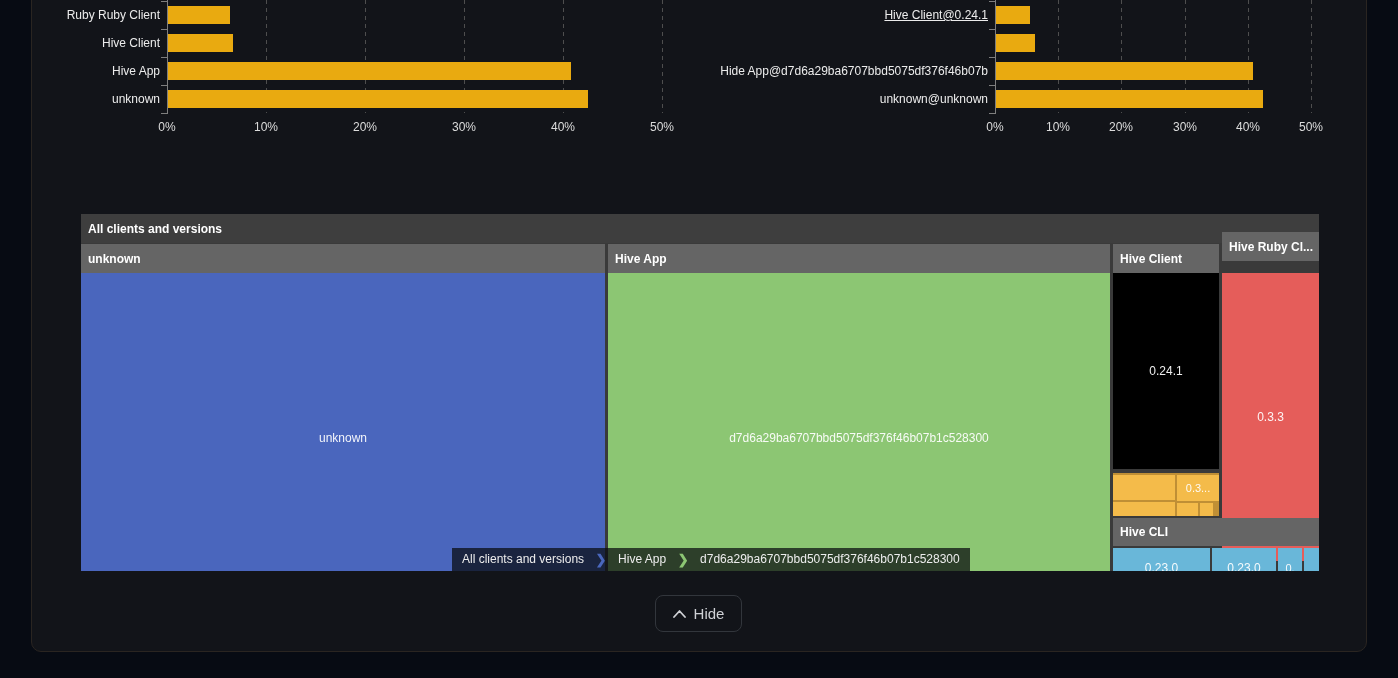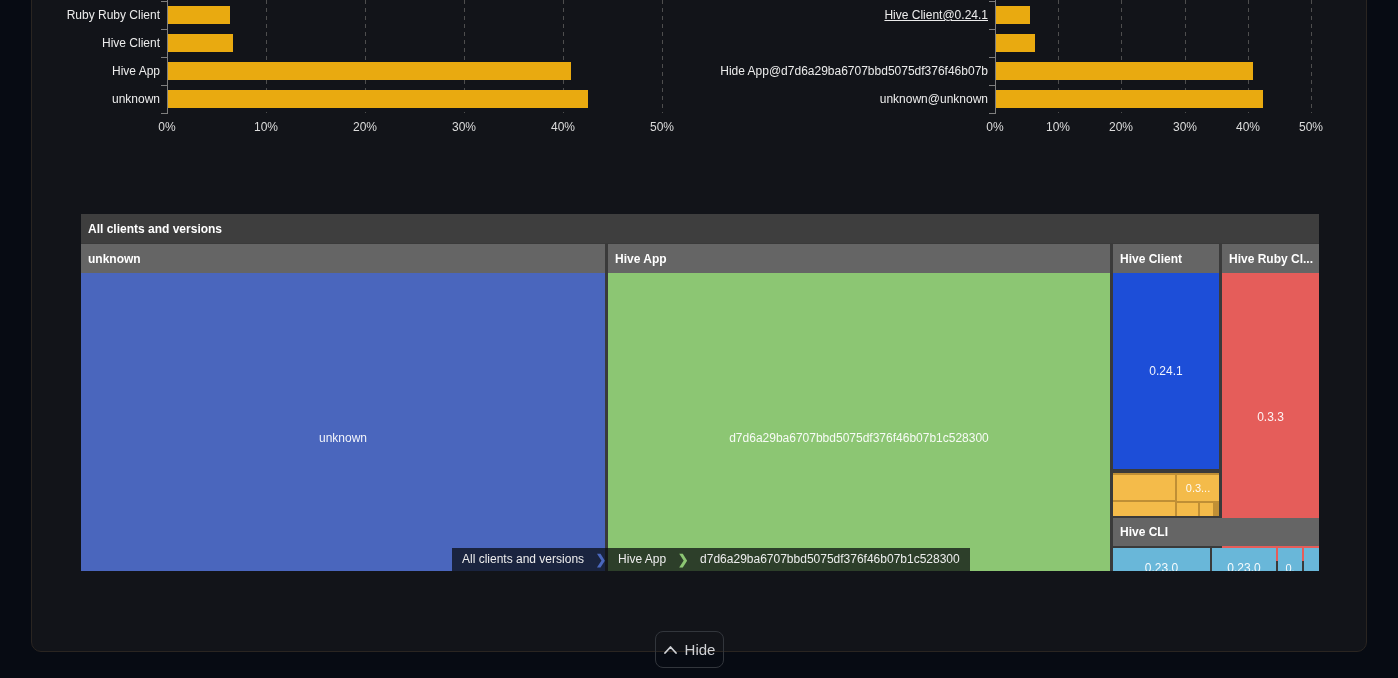--- a/index.html
+++ b/index.html
@@ -58,24 +58,24 @@
   }
   .bc-item {
     color:#ededed; font-size:12px; line-height:23px; padding:0 10px; white-space:nowrap;
   }
   .bc-sep {
     width:14px; display:flex; align-items:center; justify-content:center;
     font-weight:bold; font-size:13px; line-height:23px;
   }
   
   .hide-btn {
-    position:absolute; left:655px; top:595px; width:69px; height:37px;
+    position:absolute; left:655px; top:595px; width:87px; height:37px;
     background:transparent; border:1px solid #32363c; border-radius:8px;
     color:#cfd1d5; font-size:15px; font-family:"Liberation Sans", sans-serif;
-    display:flex; align-items:center; justify-content:center; gap:8px; cursor:pointer;margin-top:36px;
+    display:flex; align-items:center; justify-content:center; gap:8px; cursor:pointer;
   }
 </style>
 </head>
 <body>
 
 <div class="stage">
   <div class="card"></div>
 
   <div class="chart-layer" id="chart-left">
       <div class="axis-v" style="left: 167px;"></div>
@@ -131,28 +131,28 @@
       <div class="bar" style="left: 996px; top: 90px; width: 267px; background: rgb(233, 170, 16);"></div>
     </div>
 
   <div class="treemap" id="treemap">
       <div class="tm-box tm-title" style="left: 0px; top: 0px; width: 1238px; height: 29px; background: rgb(62, 62, 62);">All clients and versions</div>
       <div class="tm-box tm-header" style="left: 0px; top: 30px; width: 524px; height: 29px; background: rgb(101, 101, 101);">unknown</div>
       <div class="tm-box tm-cell" style="left: 0px; top: 59px; width: 524px; height: 330px; background: rgb(74, 102, 189);">unknown</div>
       <div class="tm-box tm-header" style="left: 527px; top: 30px; width: 502px; height: 29px; background: rgb(101, 101, 101);">Hive App</div>
       <div class="tm-box tm-cell" style="left: 527px; top: 59px; width: 502px; height: 330px; background: rgb(140, 198, 115);">d7d6a29ba6707bbd5075df376f46b07b1c528300</div>
       <div class="tm-box tm-header" style="left: 1032px; top: 30px; width: 106px; height: 29px; background: rgb(101, 101, 101);">Hive Client</div>
-      <div class="tm-box tm-cell" style="left: 1032px; top: 59px; width: 106px; height: 196px; background: #1d4ed8;">0.24.1</div>
+      <div class="tm-box tm-cell" style="left: 1032px; top: 59px; width: 106px; height: 196px; background: #000000;">0.24.1</div>
       <div class="tm-box " style="left: 1032px; top: 259px; width: 106px; height: 43px; background: rgb(192, 143, 53);"></div>
       <div class="tm-box tm-cell" style="left: 1032px; top: 261px; width: 62px; height: 25px; background: rgb(244, 187, 74);"></div>
       <div class="tm-box tm-cell small" style="left: 1096px; top: 261px; width: 42px; height: 26px; background: rgb(244, 187, 74);">0.3...</div>
       <div class="tm-box tm-cell" style="left: 1032px; top: 288px; width: 62px; height: 14px; background: rgb(244, 187, 74);"></div>
       <div class="tm-box tm-cell small" style="left: 1096px; top: 289px; width: 21px; height: 13px; background: rgb(244, 187, 74);"></div>
       <div class="tm-box tm-cell small" style="left: 1119px; top: 289px; width: 13px; height: 13px; background: rgb(244, 187, 74);"></div>
-      <div class="tm-box tm-header" style="left: 1141px; top: 30px; width: 97px; height: 29px; background: rgb(101, 101, 101);">Hive Ruby Cl...</div>
+      <div class="tm-box tm-header" style="left: 1141px; top: 18px; width: 97px; height: 29px; background: rgb(101, 101, 101);">Hive Ruby Cl...</div>
       <div class="tm-box tm-cell" style="left: 1141px; top: 59px; width: 97px; height: 288px; background: rgb(229, 93, 90);">0.3.3</div>
       <div class="tm-box tm-header" style="left: 1032px; top: 304px; width: 206px; height: 28px; background: rgb(101, 101, 101);">Hive CLI</div>
       <div class="tm-box tm-cell" style="left: 1032px; top: 334px; width: 97px; height: 40px; background: rgb(105, 183, 217);">0.23.0</div>
       <div class="tm-box tm-cell" style="left: 1131px; top: 334px; width: 64px; height: 40px; background: rgb(105, 183, 217);">0.23.0</div>
       <div class="tm-box tm-cell small" style="left: 1197px; top: 334px; width: 24px; height: 40px; background: rgb(105, 183, 217);">0.</div>
       <div class="tm-box tm-cell small" style="left: 1223px; top: 334px; width: 15px; height: 40px; background: rgb(105, 183, 217);"></div>
       <div class="breadcrumb">
         <div class="bc-item">All clients and versions</div>
         <div class="bc-sep" style="color: rgb(74, 103, 189);">❯</div>
         <div class="bc-item">Hive App</div>

